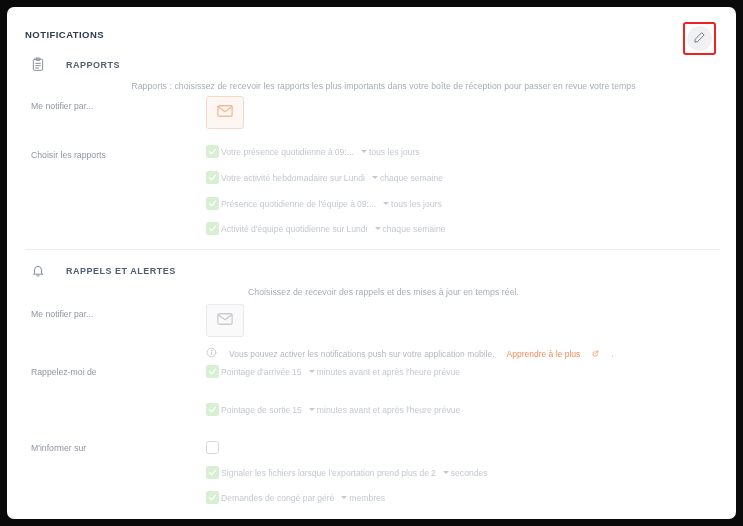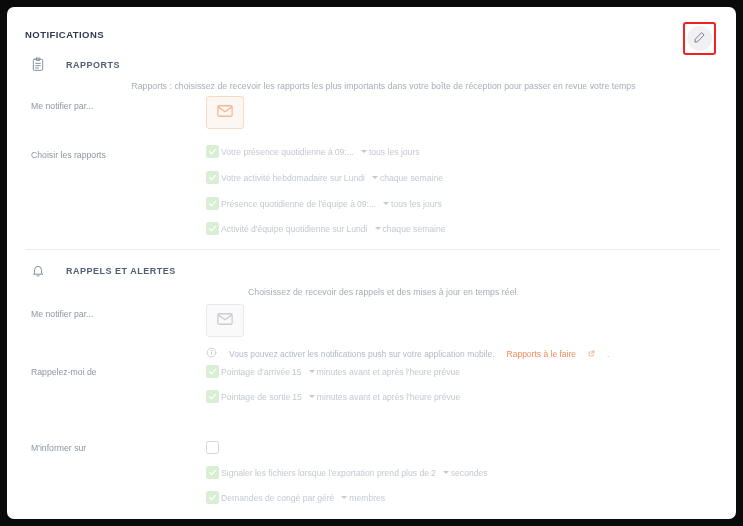--- a/index.html
+++ b/index.html
@@ -313,21 +313,21 @@
 
   <div class="info-note" style="left:199px; top:340px">
     <span>
       <svg width="11" height="11" viewBox="0 0 24 24" fill="none" stroke="#c2c7d0" stroke-width="1.8" stroke-linecap="round" stroke-linejoin="round">
         <circle cx="12" cy="12" r="9.5"></circle>
         <line x1="12" y1="11" x2="12" y2="17"></line>
         <circle cx="12" cy="7.6" r="0.6" fill="#c2c7d0"></circle>
       </svg>
     </span>
     <span>Vous pouvez activer les notifications push sur votre application mobile.</span>
-    <span class="info-link">Rapports à le faire</span>
+    <span class="info-link">Apprendre à le plus</span>
     <span class="info-link">
       <svg width="7" height="7" viewBox="0 0 24 24" fill="none" stroke="#f08a5d" stroke-width="2.2" stroke-linecap="round" stroke-linejoin="round">
         <path d="M14 4h6v6"></path>
             <path d="M20 4l-9 9"></path>
             <path d="M18 14v5a1.5 1.5 0 01-1.5 1.5h-11A1.5 1.5 0 014 19V8a1.5 1.5 0 011.5-1.5H10"></path>
       </svg>
     </span>
     <span>.</span>
   </div>
 
@@ -342,21 +342,21 @@
           </svg>
     </span>
     <span class="opt-text">Pointage d'arrivée</span>
     <span class="dd">
       <span>15</span>
       <i class="caret"></i>
     </span>
     <span class="opt-text">minutes avant et après l'heure prévue</span>
   </div>
 
-  <div class="opt-row" style="left:199px; top:383px">
+  <div class="opt-row" style="left:199px; top:396px">
     <span class="checkbox checked">
       <svg width="9" height="9" viewBox="0 0 24 24" fill="none" stroke="#ffffff" stroke-width="3.2" stroke-linecap="round" stroke-linejoin="round">
             <path d="M4 12.5l5.5 5.5L20 6.5"></path>
           </svg>
     </span>
     <span class="opt-text">Pointage de sortie</span>
     <span class="dd">
       <span>15</span>
       <i class="caret"></i>
     </span>

